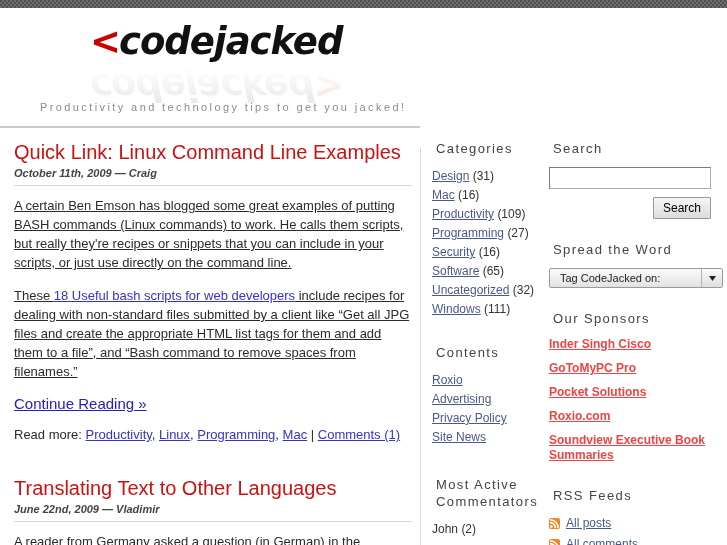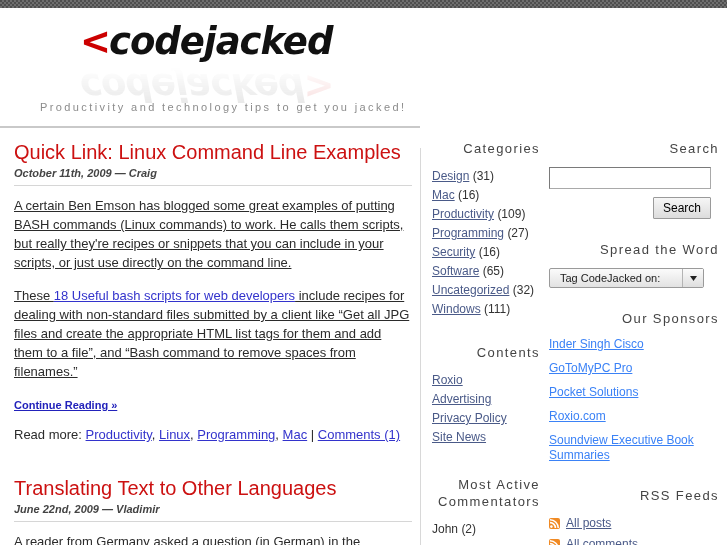--- a/index.html
+++ b/index.html
@@ -27,21 +27,21 @@
     background-position: 0 0, 2px 2px;
   }
 
   
   .header {
     position: relative;
     height: 122px;
   }
   .logo-wrap {
     position: absolute;
-    left: 80px;
+    left: 90px;
     top: 12px;
     width: 340px;
   }
   .logo-main {
     font-family: "DejaVu Sans", sans-serif;
     font-weight: bold;
     font-style: italic;
     font-size: 37px;
     letter-spacing: -1px;
     color: #111111;
@@ -150,63 +150,62 @@
     font-size: 13px;
     line-height: 19px;
     color: #2b2b2b;
     text-decoration: underline;
   }
   .post-body p:last-child { margin-bottom: 0; }
   a { color: #3333cc; }
   .post-body a { text-decoration: underline; }
   .continue {
     display: inline-block;
-    font-size: 11px;
-    font-weight: bold;
+    font-size: 15px;
+    font-weight: normal;
     color: #2222bb;
     text-decoration: underline;
     margin-top: -10px;
   }
   .readmore {
     font-size: 13px;
     color: #2b2b2b;
     margin-top: 14px;
   }
   .readmore a { text-decoration: underline; color: #3333cc; }
 
   
   .widget { margin-bottom: 22px; }
   .widget-title {
     font-size: 13px;
     color: #444444;
     letter-spacing: 1.4px;
     margin: 0 0 10px 4px;
     font-weight: normal;
     line-height: 17px;
-    text-align: right;
   }
   .widget ul {
     list-style: none;
     margin: 0;
     padding: 0;
   }
   .widget li {
     font-size: 12px;
     line-height: 18px;
     color: #333333;
     margin-bottom: 1px;
   }
   .widget li a {
     color: #4a5a88;
     text-decoration: underline;
   }
   .cat-count { color: #333333; }
 
   .sponsors li { margin-bottom: 9px; line-height: 15px; }
-  .sponsors li a { color: #3b82f6; }
+  .sponsors li a { color: #ef4444; font-weight: bold; }
 
   
   .search-input {
     width: 154px;
     height: 18px;
     border: 1px solid #a9a9a9;
     border-top-color: #7a7a7a;
     border-left-color: #7a7a7a;
     background: #ffffff;
     font-family: "Liberation Sans", sans-serif;
@@ -223,21 +222,21 @@
   .search-btn {
     font-family: "Liberation Sans", sans-serif;
     font-size: 12px;
     color: #000000;
     padding: 3px 9px;
     background: linear-gradient(to bottom, #f6f6f6, #dcdcdc);
     border: 1px solid #9a9a9a;
     border-radius: 1px;
   }
   .tag-select {
-    width: 155px;
+    width: 174px;
     height: 20px;
     font-family: "Liberation Sans", sans-serif;
     font-size: 11px;
     color: #222222;
     border: 1px solid #9a9a9a;
     background: linear-gradient(to bottom, #fbfbfb, #e2e2e2);
     border-radius: 2px;
     position: relative;
     display: flex;
     align-items: center;

